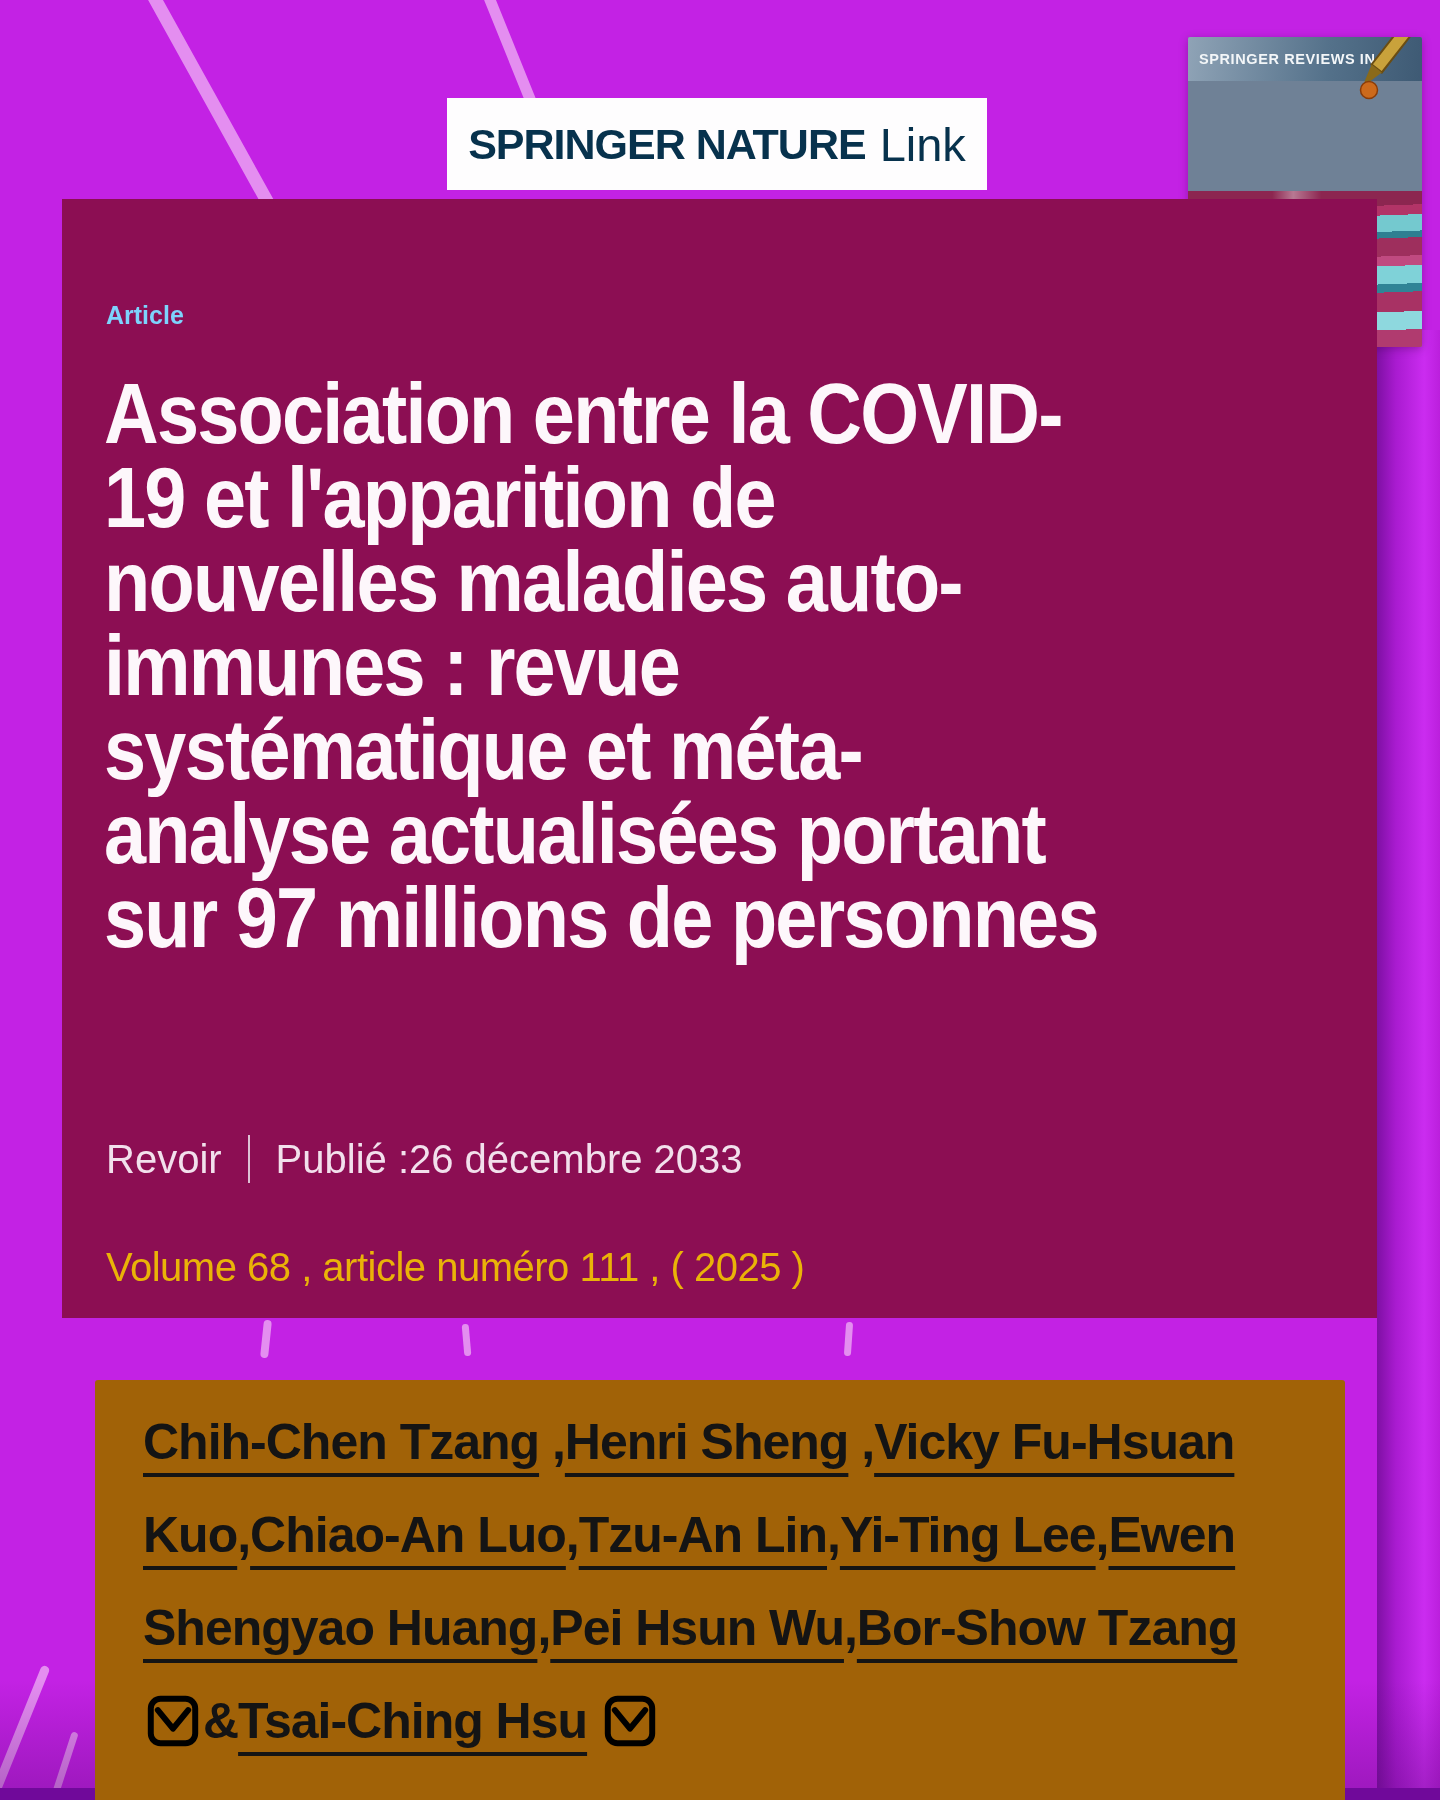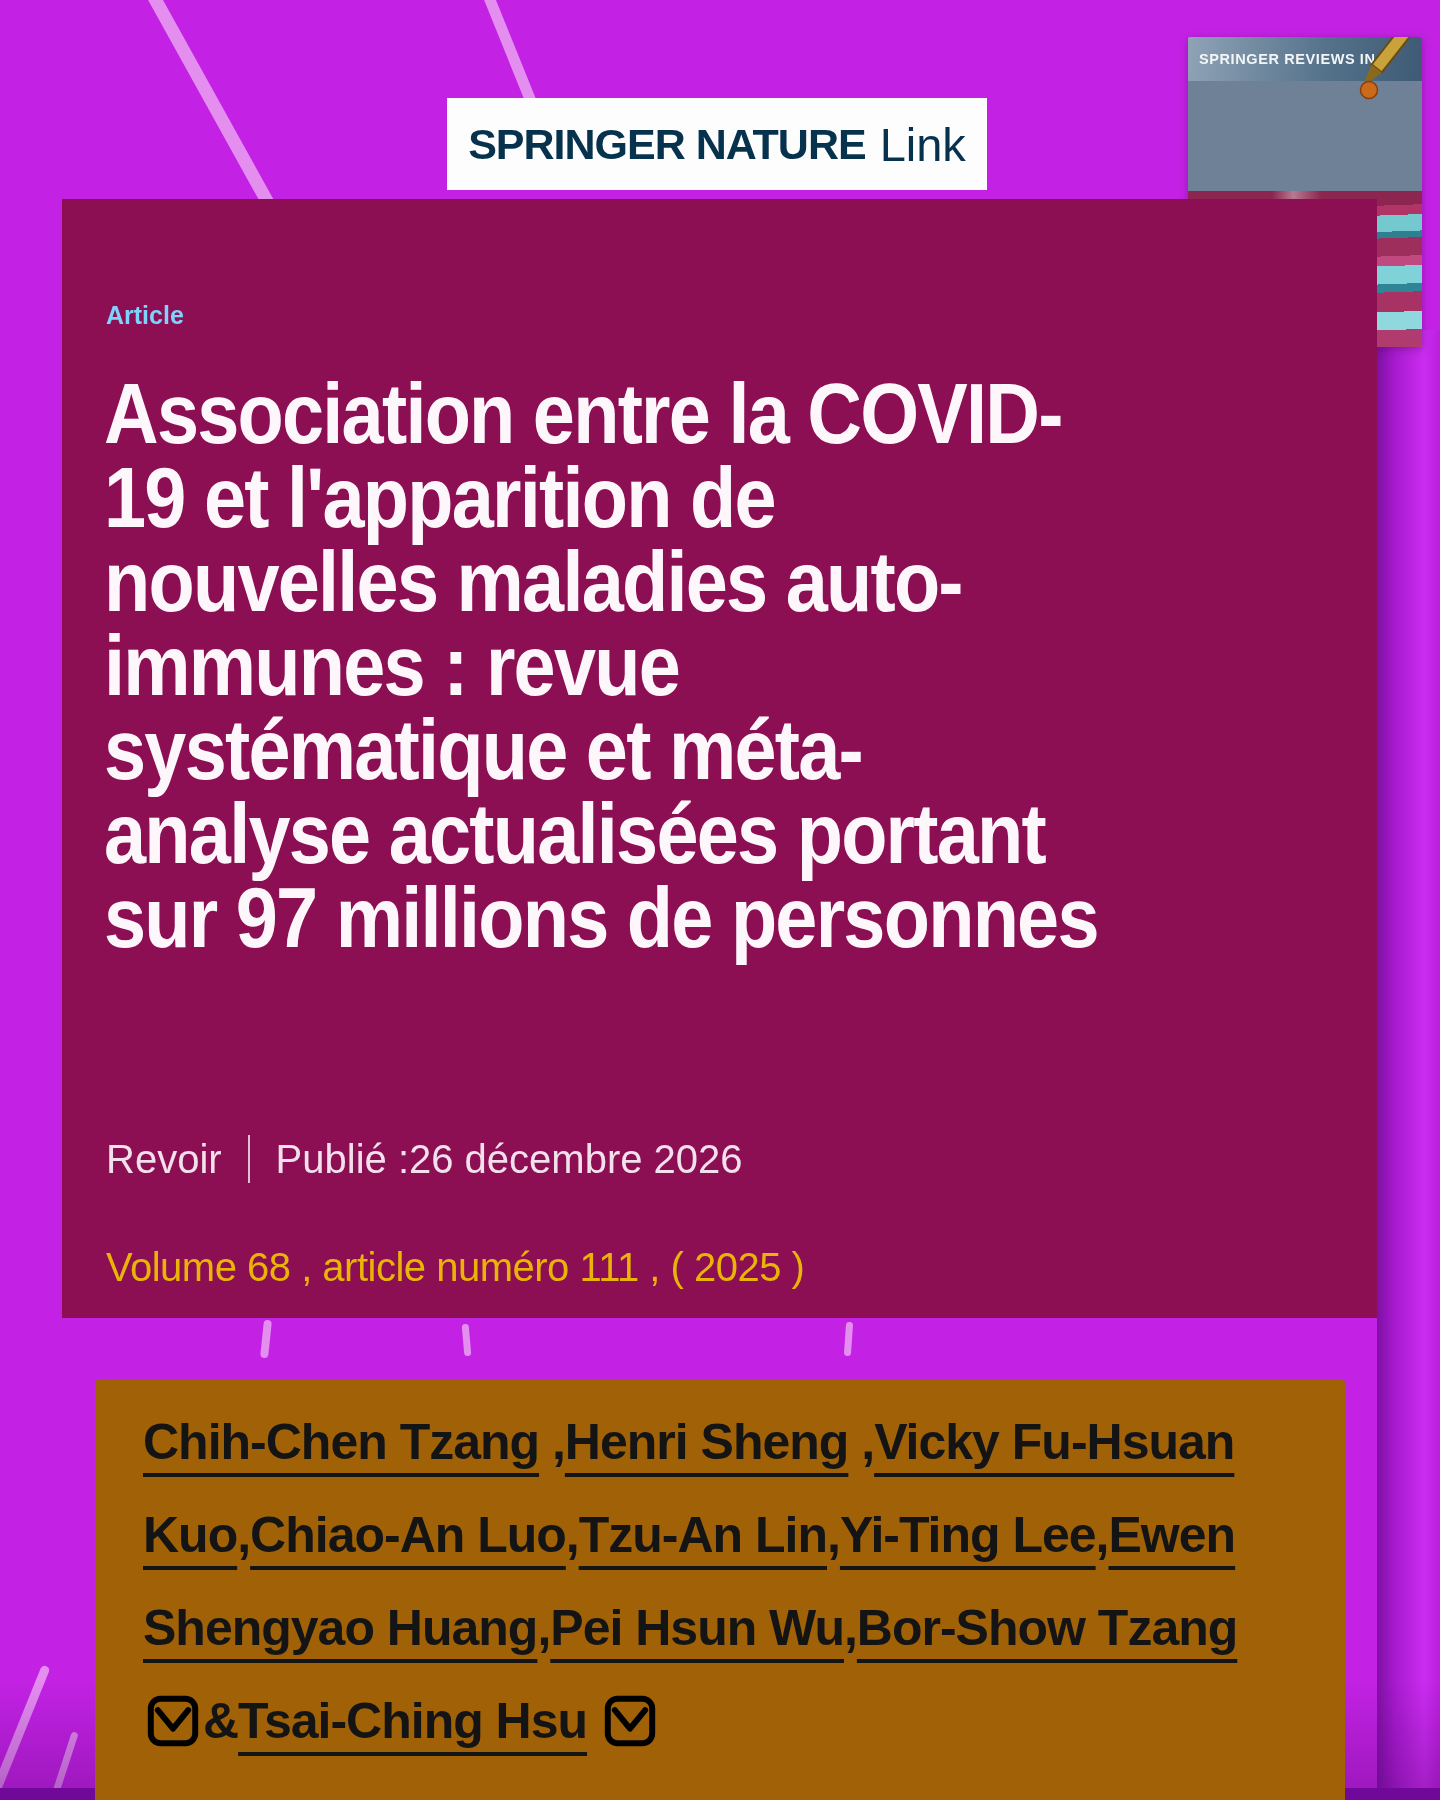--- a/index.html
+++ b/index.html
@@ -110,21 +110,21 @@
     <span>Springer</span>
   </div>
 </div>
 
 <div class="article-card">
   <div class="article-kind">Article</div>
   <h1 class="article-title" style="margin:0;">Association entre la COVID-19 et l'apparition de nouvelles maladies auto-immunes : revue systématique et méta-analyse actualisées portant sur 97 millions de personnes</h1>
   <div class="meta-row">
     <span>Revoir</span>
     <span class="meta-divider"></span>
-    <span>Publié :26 décembre 2026</span>
+    <span>Publié :26 décembre 2033</span>
   </div>
   <div class="volume-row">Volume 68 , article numéro 111 , ( 2025 )</div>
 </div>
 
 <div class="authors-card">
   <div class="authors-text"><span class="author-link">Chih-Chen Tzang</span><span class="author-sep"> ,</span><span class="author-link">Henri Sheng</span><span class="author-sep"> ,</span><span class="author-link">Vicky Fu-Hsuan Kuo</span><span class="author-sep">,</span><span class="author-link">Chiao-An Luo</span><span class="author-sep">,</span><span class="author-link">Tzu-An Lin</span><span class="author-sep">,</span><span class="author-link">Yi-Ting Lee</span><span class="author-sep">,</span><span class="author-link">Ewen Shengyao Huang</span><span class="author-sep">,</span><span class="author-link">Pei Hsun Wu</span><span class="author-sep">,</span><span class="author-link">Bor-Show Tzang</span><span> </span><svg class="email-icon" width="52" height="52" viewBox="0 0 48 48">
         <rect x="3.5" y="3.5" width="41" height="41" rx="9" fill="none" stroke="#000" stroke-width="5.5"></rect>
         <path d="M10 14 L24 31 L38 14" fill="none" stroke="#000" stroke-width="5.5" stroke-linecap="round" stroke-linejoin="round"></path>
       </svg><span class="author-sep">&amp;</span><span class="author-link">Tsai-Ching Hsu</span><span> </span><svg class="email-icon" width="52" height="52" viewBox="0 0 48 48">
         <rect x="3.5" y="3.5" width="41" height="41" rx="9" fill="none" stroke="#000" stroke-width="5.5"></rect>

